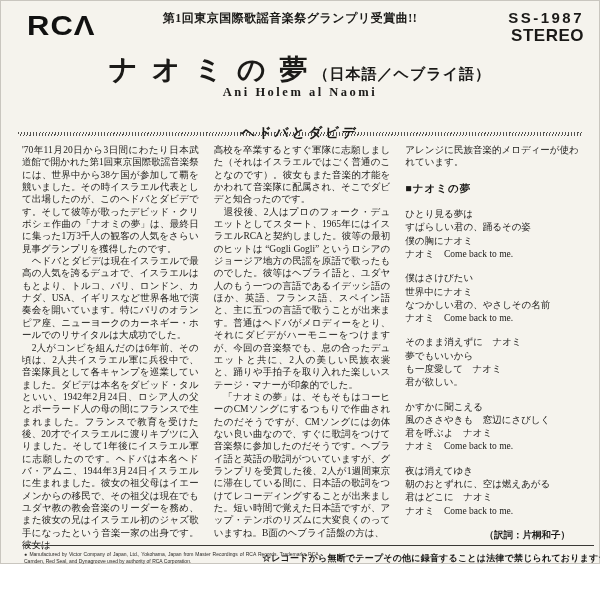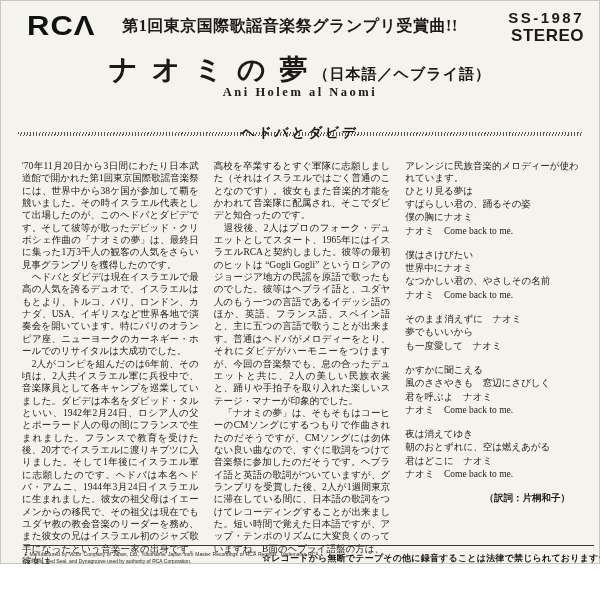--- a/index.html
+++ b/index.html
@@ -10,22 +10,22 @@
     box-shadow:inset 0 0 0 1px #c9c6bf;
   }
   
   .rca-logo{
     position:absolute;left:27px;top:8px;
     font-family:"Liberation Sans","DejaVu Sans",sans-serif;
     font-weight:900;font-size:31px;letter-spacing:1px;
     transform:scaleY(.92);color:#111;
   }
   .slogan{
-    position:absolute;left:120px;right:140px;top:16px;
-    text-align:center;font-size:16px;font-weight:700;letter-spacing:.5px;
+    position:absolute;left:120px;right:140px;top:10px;
+    text-align:center;font-size:12px;font-weight:700;letter-spacing:.5px;
   }
   .catalog{
     position:absolute;right:16px;top:10px;text-align:right;
     font-family:"Liberation Sans","DejaVu Sans",sans-serif;line-height:1.1;
   }
   .catalog .num{font-size:15px;font-weight:700;letter-spacing:2.5px;}
   .catalog .stereo{font-size:17px;font-weight:900;letter-spacing:.5px;}
   .title-row{
     position:absolute;left:0;right:0;top:51px;text-align:center;
     font-family:"Liberation Sans","DejaVu Sans",sans-serif;
@@ -41,21 +41,21 @@
     position:absolute;left:0;right:0;top:124px;text-align:center;
     font-size:13.5px;font-weight:700;letter-spacing:3px;
   }
   .zigzag{
     position:absolute;left:18px;right:18px;top:132px;height:4px;
     background:repeating-linear-gradient(104deg,#2b2a28 0 1px,transparent 1px 3px);
     opacity:.8;
   }
   
   .columns{
-    position:absolute;left:22px;top:160px;width:562px;
+    position:absolute;left:22px;top:144px;width:562px;
     display:flex;gap:15px;
   }
   .col{
     width:178px;font-size:9.5px;line-height:12.35px;
     text-align:justify;font-weight:500;
   }
   .col p{margin:0;}
   .col3{width:180px;text-align:left;}
   .lyrics-head{
     font-weight:800;font-size:10.5px;margin:13px 0 14px 0;letter-spacing:1px;
@@ -119,37 +119,39 @@
       <p>　2人がコンビを組んだのは6年前、その頃は、2人共イスラエル軍に兵役中で、音楽隊員として各キャンプを巡業していました。ダビデは本名をダビッド・タルといい、1942年2月24日、ロシア人の父とポーラード人の母の間にフランスで生まれました。フランスで教育を受けた後、20才でイスラエルに渡りキブツに入りました。そして1年後にイスラエル軍に志願したのです。ヘドバは本名ヘドバ・アムニ、1944年3月24日イスラエルに生まれました。彼女の祖父母はイエーメンからの移民で、その祖父は現在でもユダヤ教の教会音楽のリーダーを務め、また彼女の兄はイスラエル初のジャズ歌手になったという音楽一家の出身です。彼女は</p>
     </div>
     <div class="col">
       <p>高校を卒業するとすぐ軍隊に志願しました（それはイスラエルではごく普通のことなのです）。彼女もまた音楽的才能をかわれて音楽隊に配属され、そこでダビデと知合ったのです。</p>
       <p>　退役後、2人はプロのフォーク・デュエットとしてスタート、1965年にはイスラエルRCAと契約しました。彼等の最初のヒットは “Gogli Gogli” というロシアのジョージア地方の民謡を原語で歌ったものでした。彼等はヘブライ語と、ユダヤ人のもう一つの言語であるイデッシ語のほか、英語、フランス語、スペイン語と、主に五つの言語で歌うことが出来ます。普通はヘドバがメロディーをとり、それにダビデがハーモニーをつけますが、今回の音楽祭でも、息の合ったデュエットと共に、2人の美しい民族衣裳と、踊りや手拍子を取り入れた楽しいステージ・マナーが印象的でした。</p>
       <p>　「ナオミの夢」は、そもそもはコーヒーのCMソングにするつもりで作曲されたのだそうですが、CMソングには勿体ない良い曲なので、すぐに歌詞をつけて音楽祭に参加したのだそうです。ヘブライ語と英語の歌詞がついていますが、グランプリを受賞した後、2人が1週間東京に滞在している間に、日本語の歌詞をつけてレコーディングすることが出来ました。短い時間で覚えた日本語ですが、アップ・テンポのリズムに大変良くのっていますね。B面のヘブライ語盤の方は、</p>
     </div>
     <div class="col col3">
       <p>アレンジに民族音楽的メロディーが使われています。</p>
 
+      <div class="lyrics-head">■ナオミの夢</div>
 
       <div class="stanza">
         <div>ひとり見る夢は</div>
         <div>すばらしい君の、踊るその姿</div>
         <div>僕の胸にナオミ</div>
         <div>ナオミ　Come back to me.</div>
       </div>
       <div class="stanza">
         <div>僕はさけびたい</div>
         <div>世界中にナオミ</div>
         <div>なつかしい君の、やさしその名前</div>
         <div>ナオミ　Come back to me.</div>
       </div>
       <div class="stanza">
         <div>そのまま消えずに　ナオミ</div>
         <div>夢でもいいから</div>
         <div>も一度愛して　ナオミ</div>
+        <div>君が欲しい。</div>
       </div>
       <div class="stanza">
         <div>かすかに聞こえる</div>
         <div>風のささやきも　窓辺にさびしく</div>
         <div>君を呼ぶよ　ナオミ</div>
         <div>ナオミ　Come back to me.</div>
       </div>
       <div class="stanza">
         <div>夜は消えてゆき</div>
         <div>朝のおとずれに、空は燃えあがる</div>

